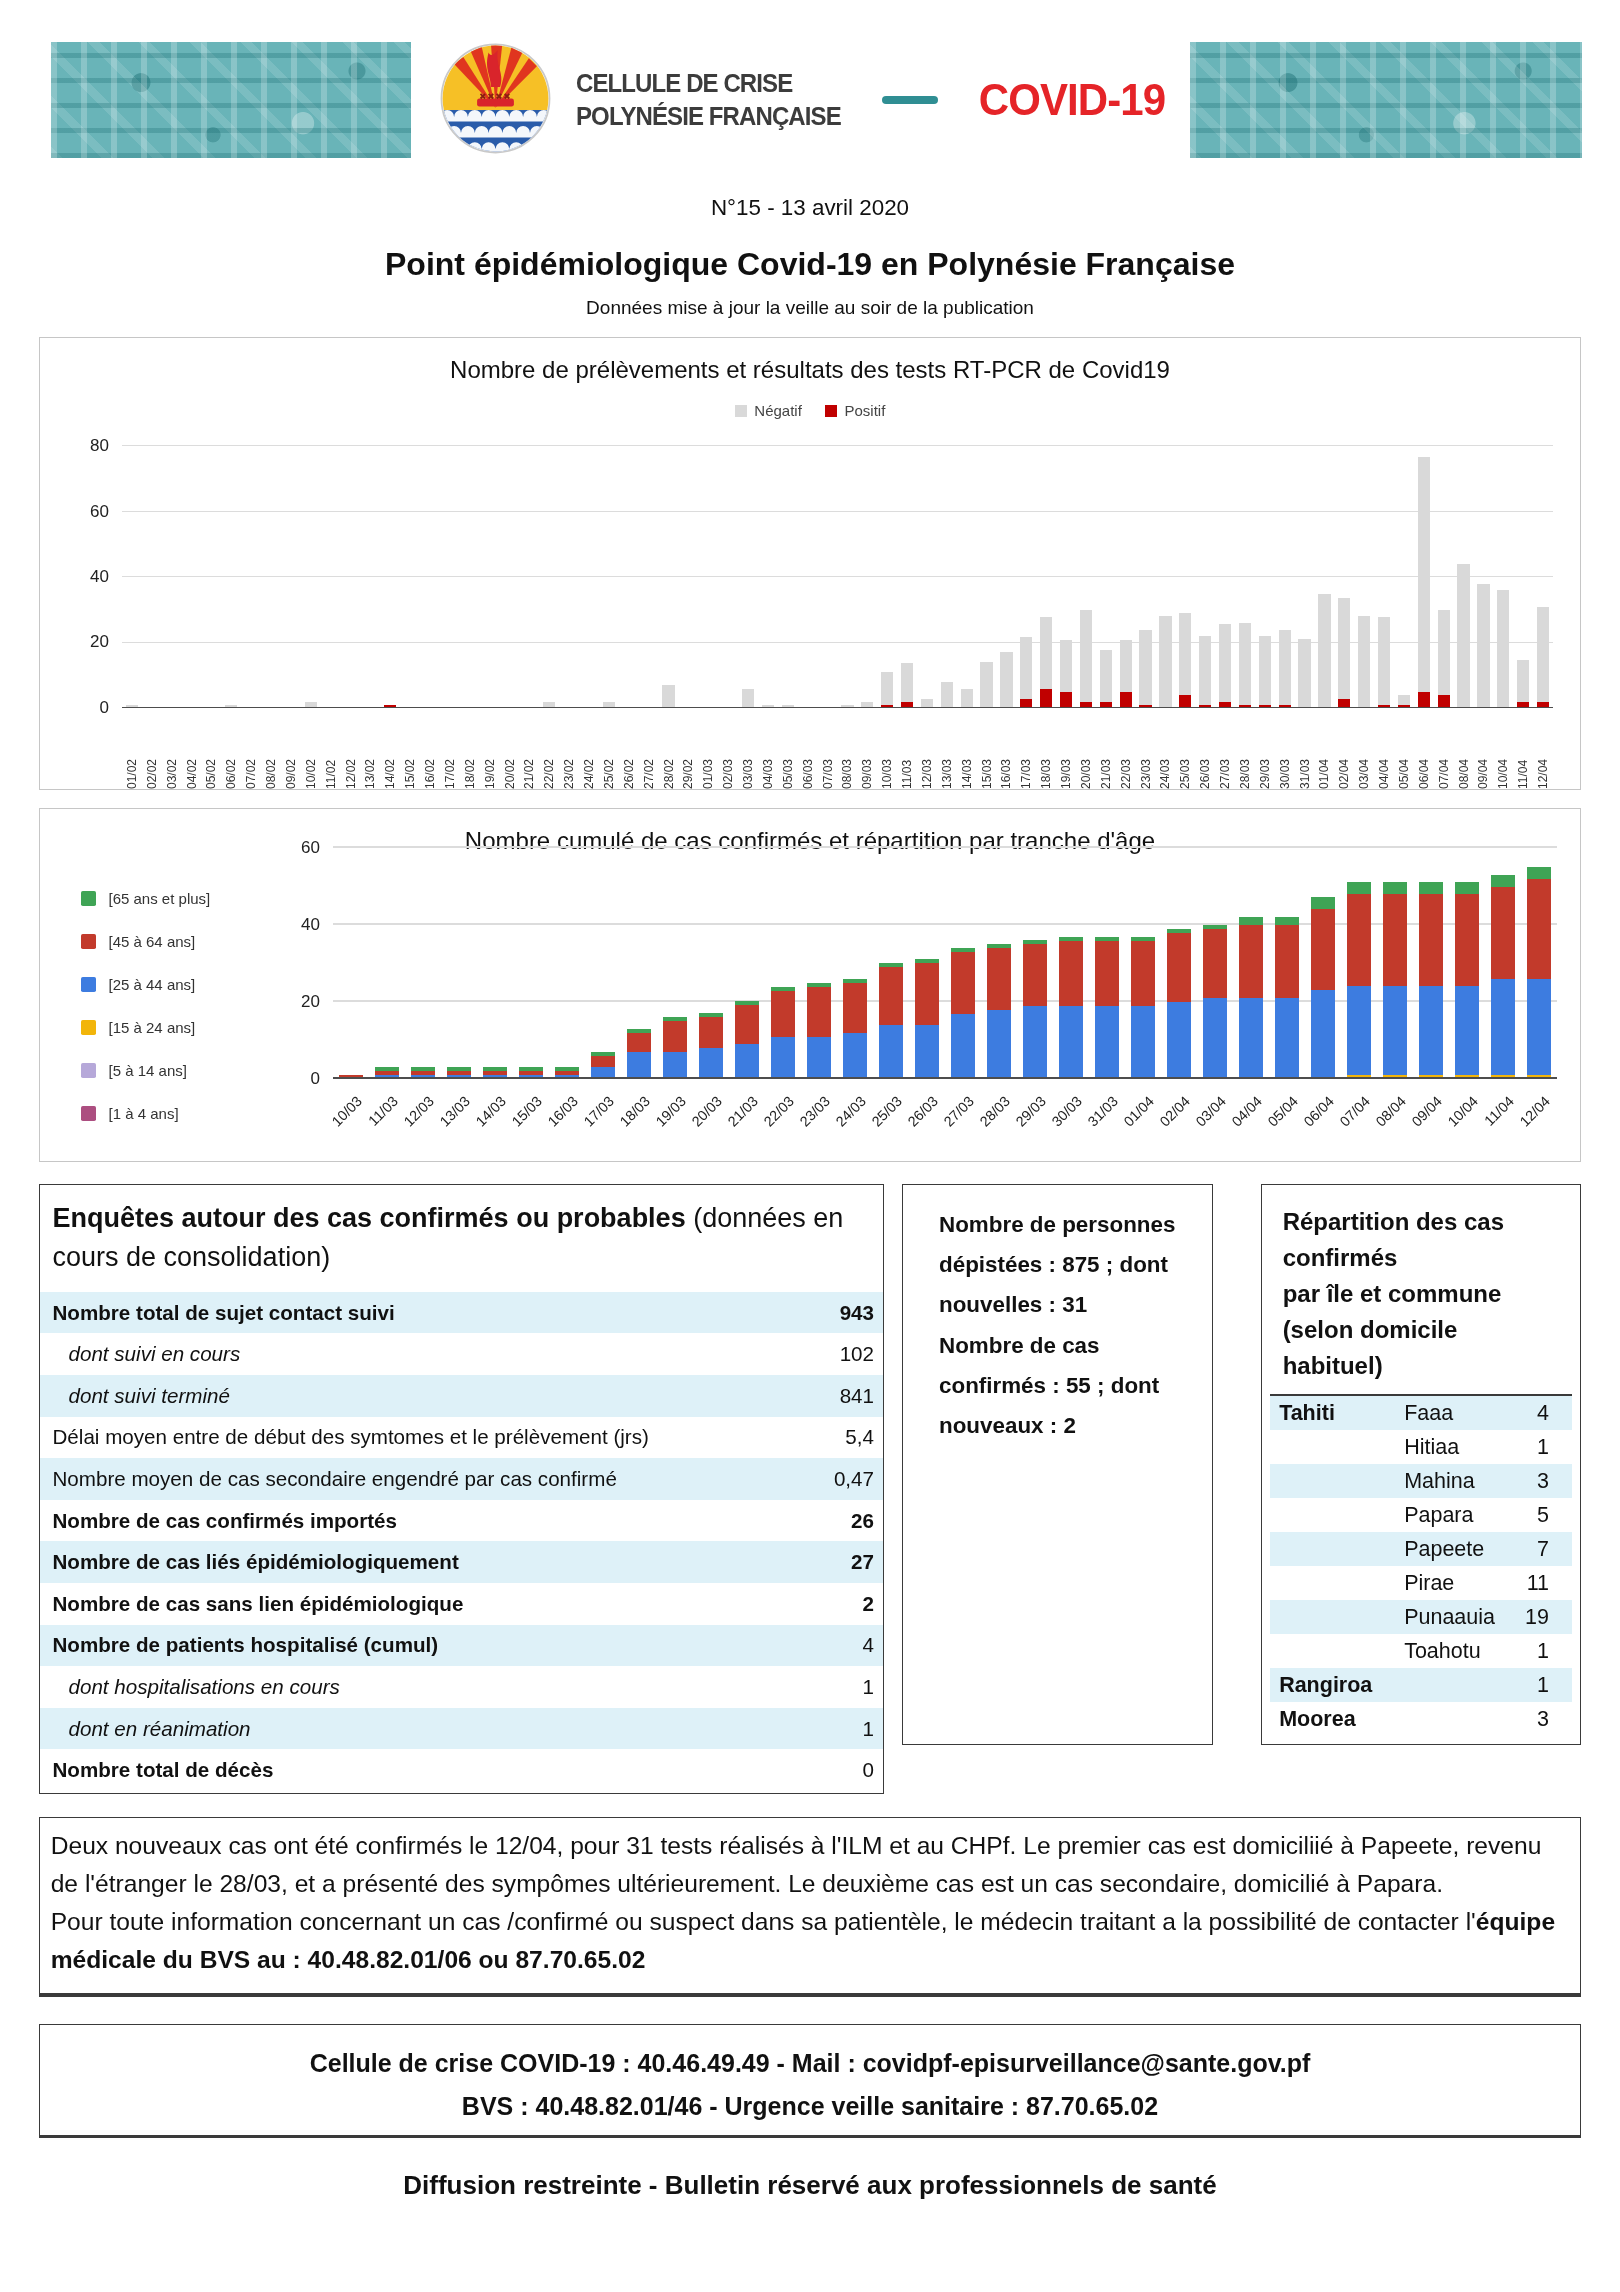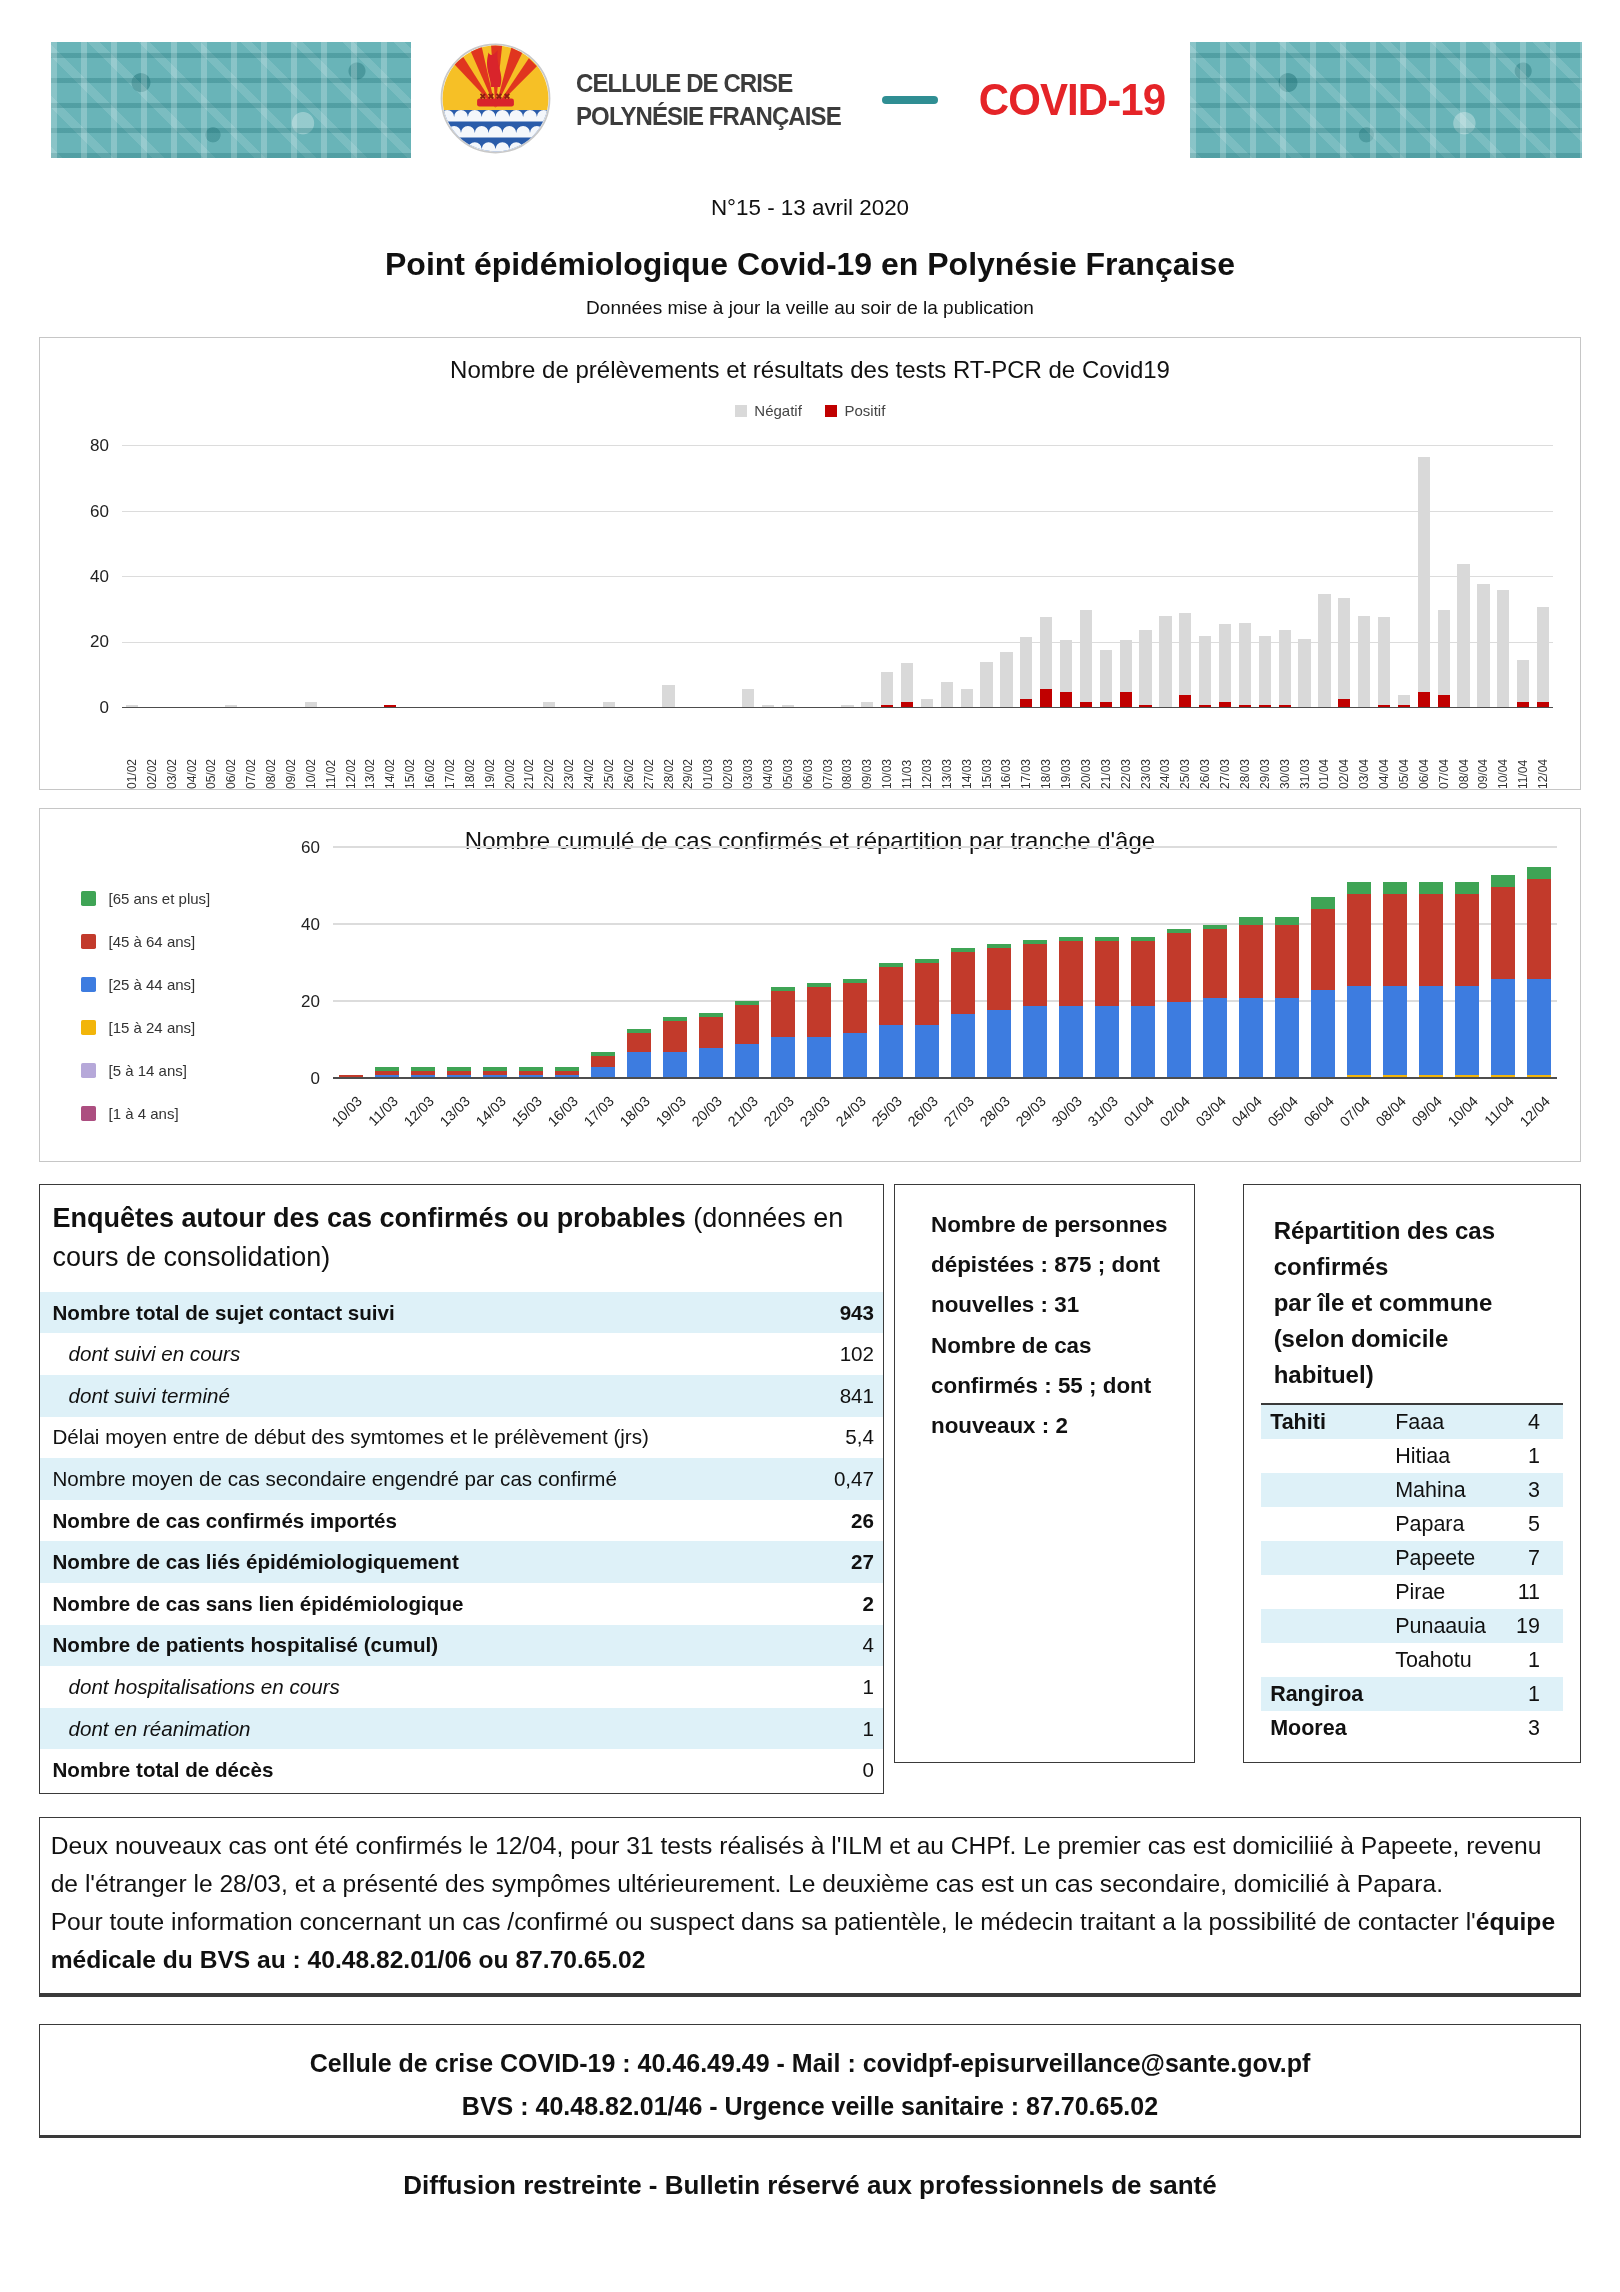--- a/index.html
+++ b/index.html
@@ -52,36 +52,36 @@
   .legend-col{flex:0 0 195px;padding:30px 0 0 41px;display:flex;flex-direction:column;gap:26px;}
   .lg2-item{display:flex;align-items:center;gap:12.5px;font-size:15px;color:#333;}
   .lg2-sq{width:15px;height:15px;border-radius:1.8px;display:inline-block;}
   .c2col{flex:1;height:100%;display:flex;align-items:flex-end;justify-content:center;position:relative;z-index:1;}
   .c2bar{width:64%;display:flex;flex-direction:column-reverse;}
   .xlabels2{display:flex;margin:3.6px 23px 0 57px;height:79px;}
   .c2lab{flex:1;position:relative;}
   .c2lab span{position:absolute;top:10.7px;right:42%;transform:rotate(-45deg);transform-origin:100% 0;font-size:14.3px;color:#222;white-space:nowrap;}
 
   
-  .tables-row{display:flex;margin:21.5px 39px 0 39px;gap:10px;align-items:flex-start;}
+  .tables-row{display:flex;margin:21.5px 39px 0 39px;gap:18px;align-items:flex-start;}
   .box-border{border:1.8px solid #3a3a3a;background:#fff;}
   .enq{flex:0 0 843px;padding:5.4px 0 1.8px 0;}
   .enq-title{font-size:27px;padding:9px 12.5px 14.3px 12.5px;line-height:1.45;}
   .enq-title b{font-weight:bold;}
   .erow{display:flex;align-items:center;min-height:38px;padding:1.8px 9px 1.8px 12.5px;font-size:20.6px;}
   .erow.shade{background:#def1f8;}
   .erow .lbl{flex:1;padding-right:9px;}
   .erow .lbl.bold{font-weight:bold;}
   .erow .lbl.italic{font-style:italic;padding-left:16px;}
   .erow .val{width:63px;text-align:right;}
   .erow .val.vb{font-weight:bold;}
 
   .rightcol{flex:1;display:flex;flex-direction:row;gap:16px;}
   .screenbox{padding:19.7px 18px 19.7px 36px;font-size:22.4px;font-weight:bold;line-height:1.8;}
-  .rep{padding:17px;margin-left:32px;}
+  .rep{padding:8px;margin-left:32px;}
   .rep-title{font-size:24px;font-weight:bold;line-height:1.5;padding:10.7px 12.5px;border-bottom:2.7px solid #3a3a3a;}
   .rrow{display:flex;align-items:center;min-height:34px;font-size:21.5px;padding:0 23px 0 9px;}
   .rrow.shade{background:#def1f8;}
   .rrow .isl{width:125px;font-weight:bold;}
   .rrow .com{flex:1;}
   .rrow .num{width:54px;text-align:right;}
 
   
   .notes{margin:23px 39px 13px 39px;border:1.8px solid #3a3a3a;border-bottom-width:4.5px;padding:9px 16px 14.3px 10.7px;font-size:24.6px;line-height:1.55;}
   .notes .b{font-weight:bold;}

